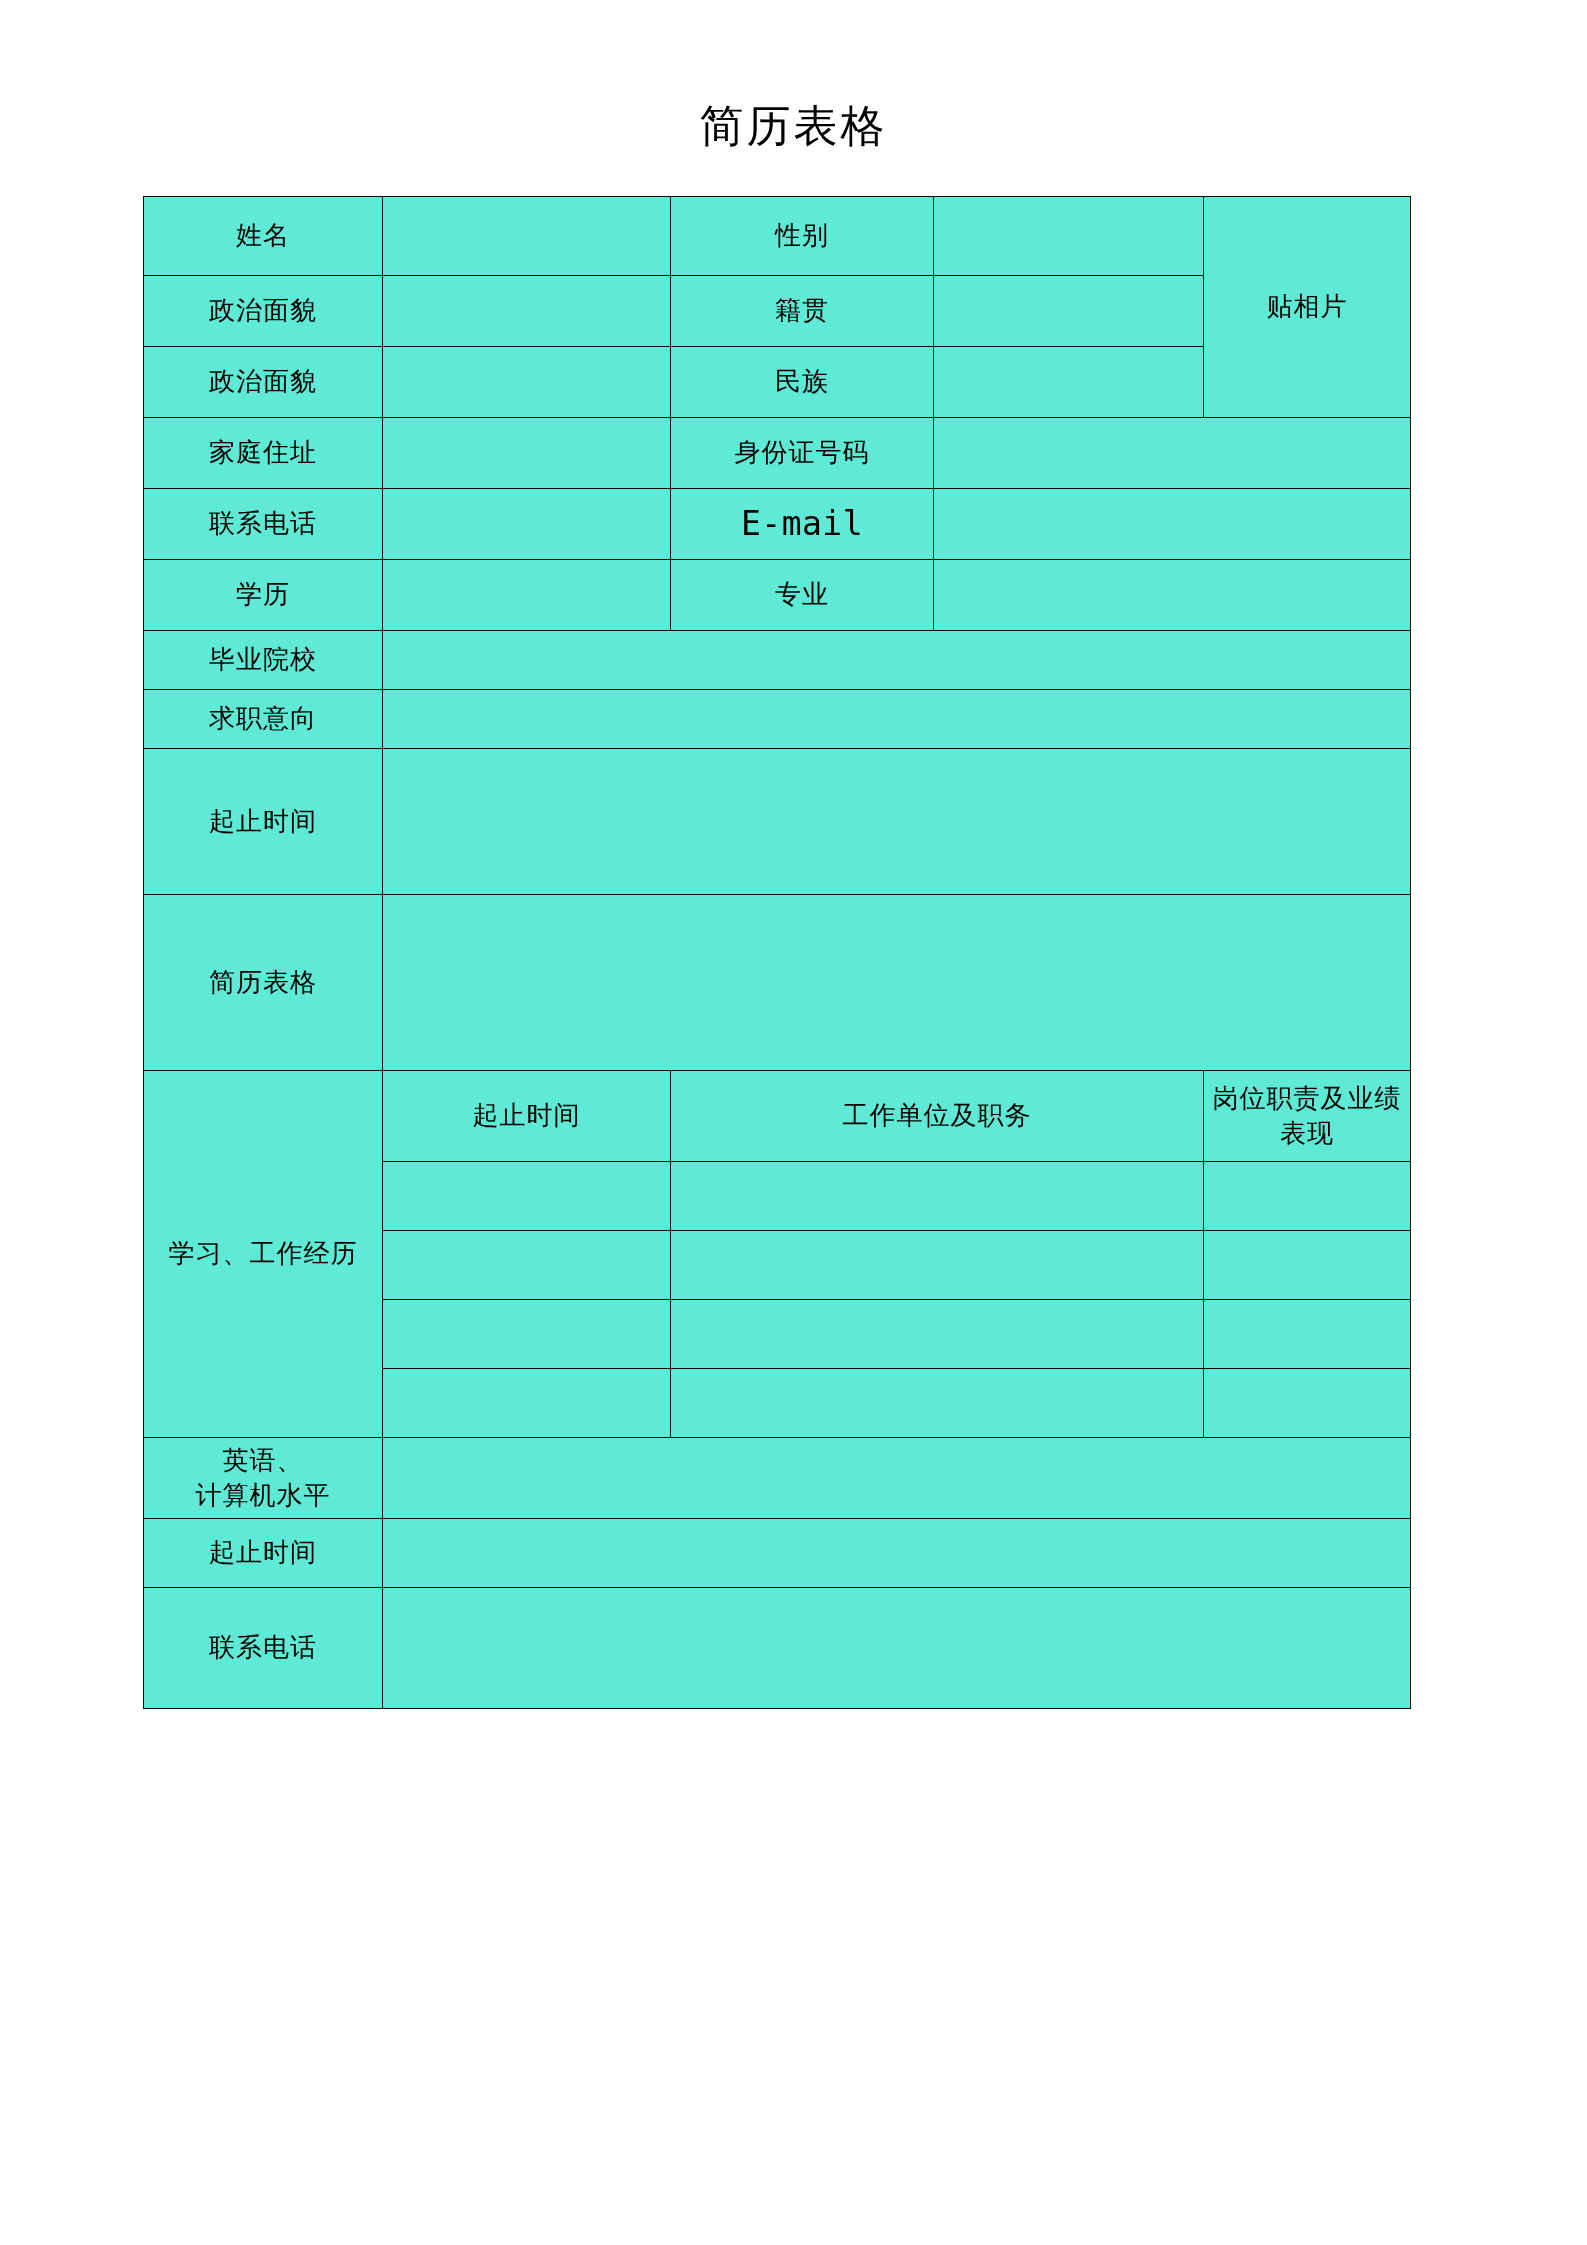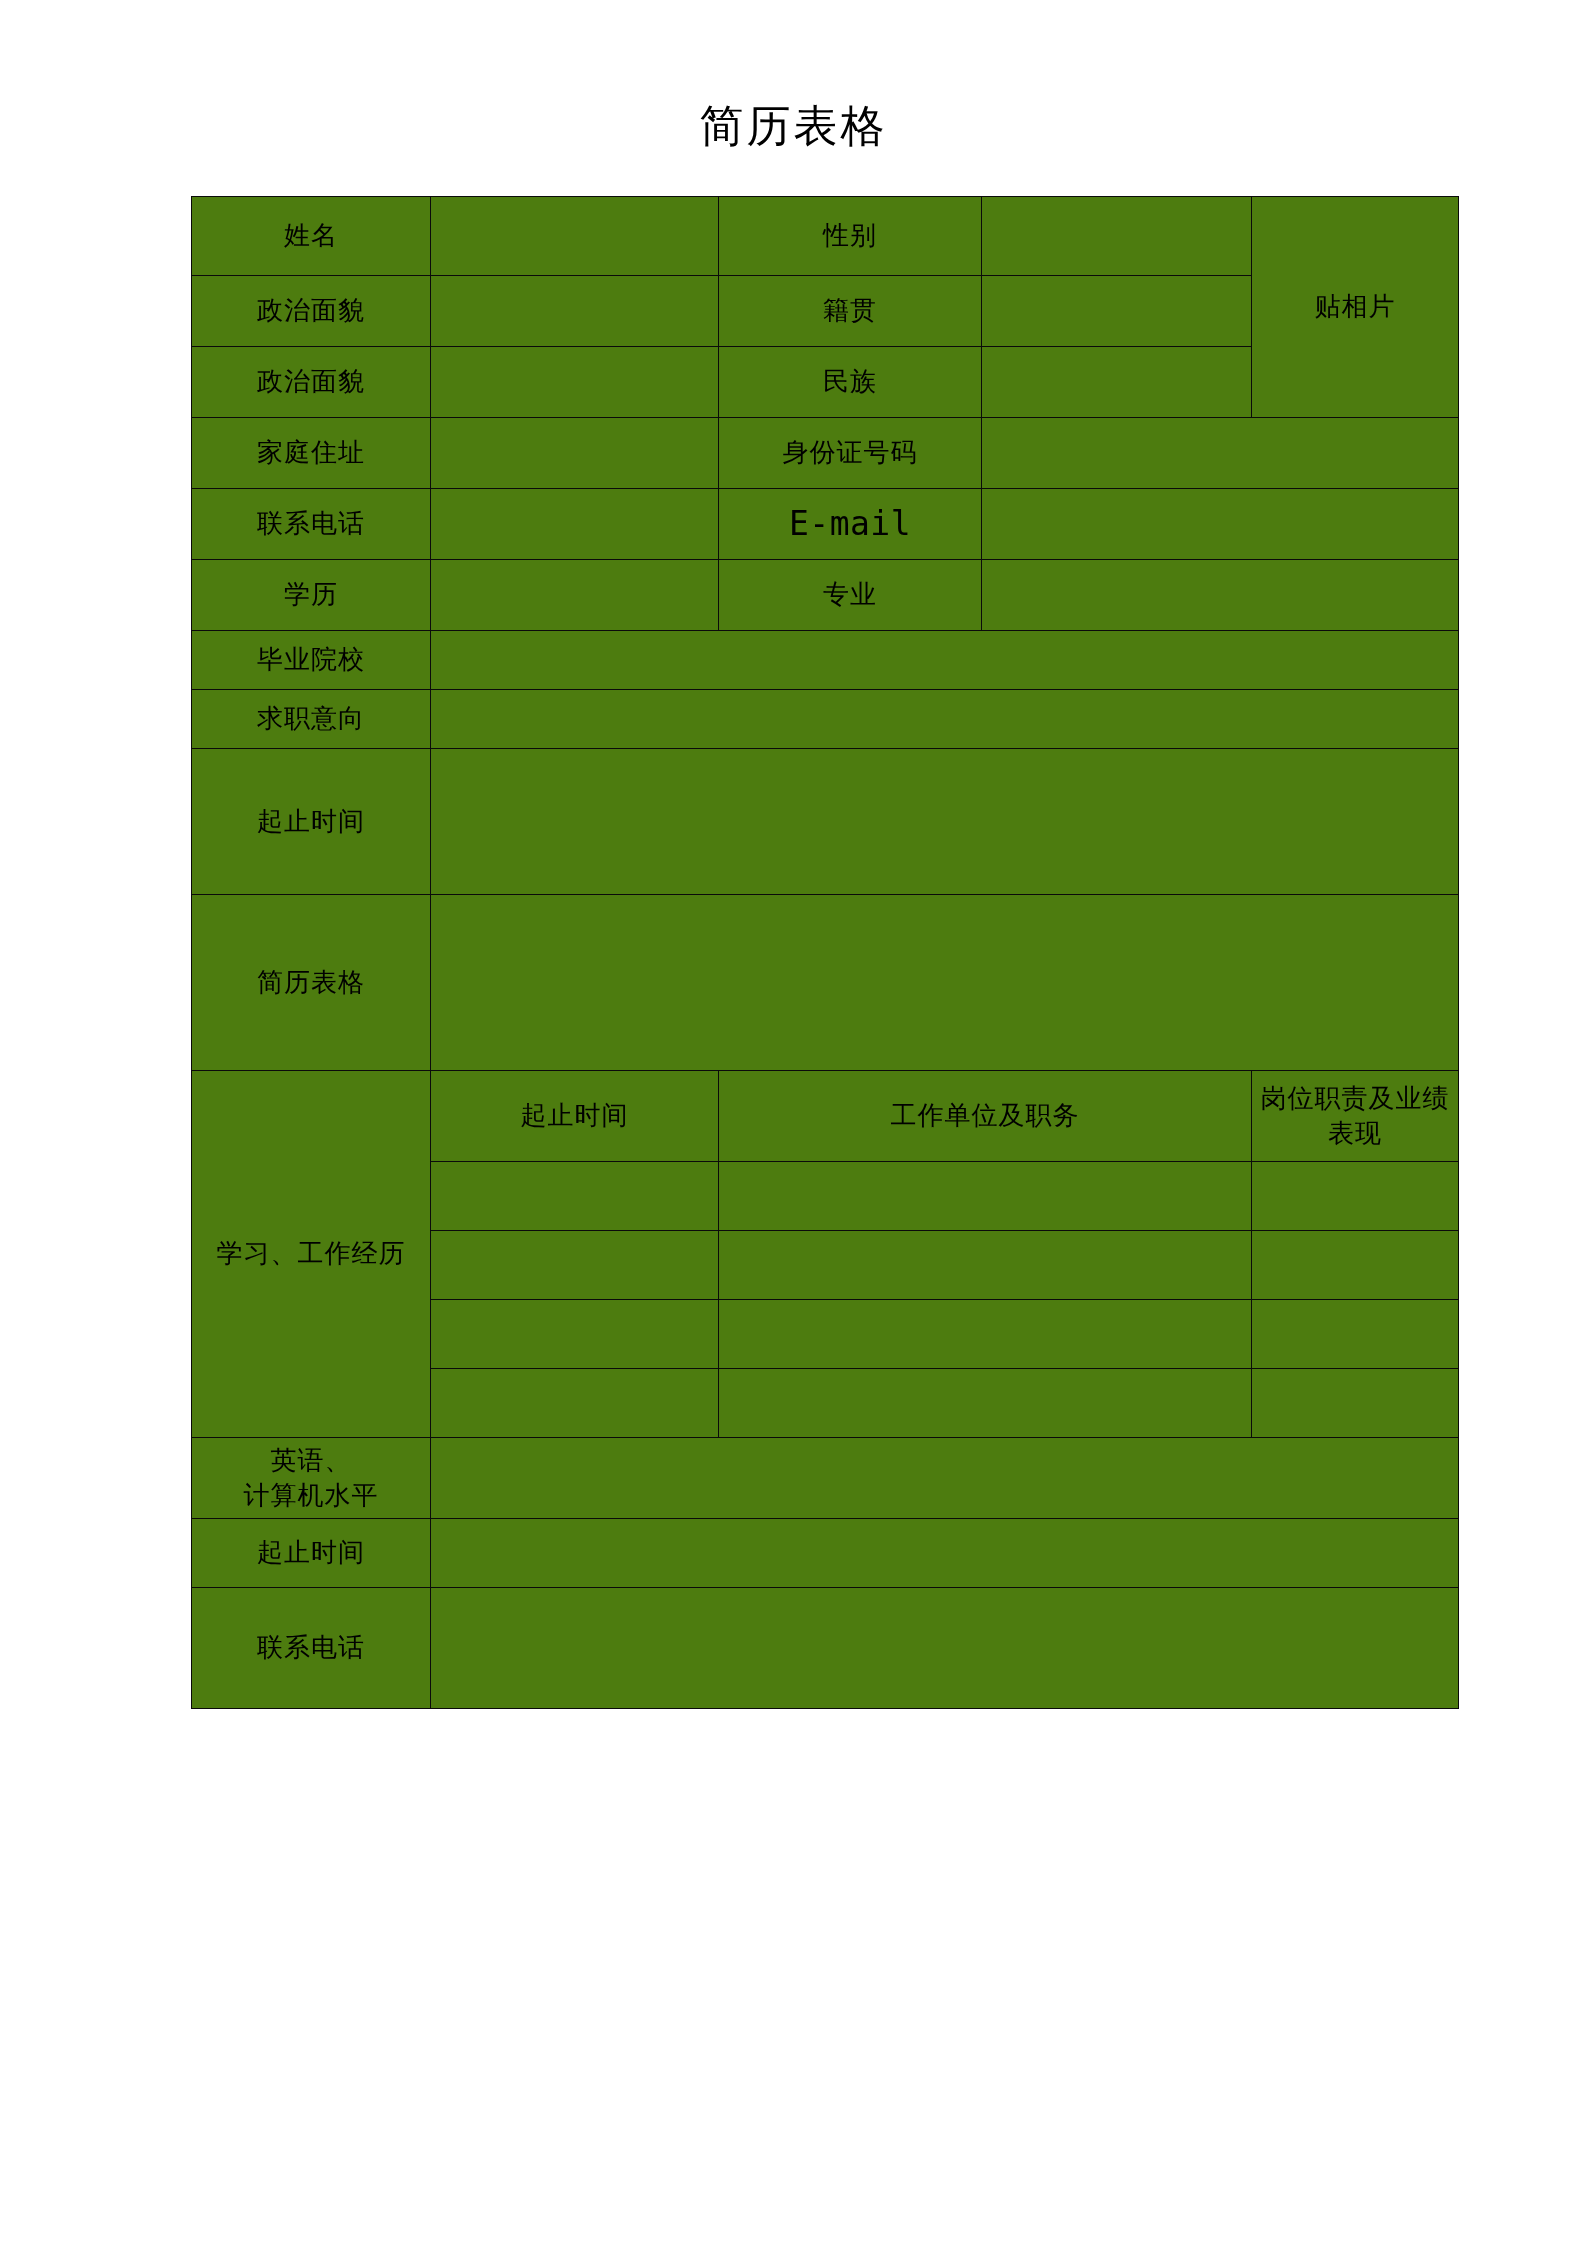--- a/index.html
+++ b/index.html
@@ -34,22 +34,21 @@
     line-height: 1;
     color: #000000;
   }
   .resume-table {
     position: absolute;
     left: 143px;
     top: 196px;
     width: 1267px;
     border-collapse: collapse;
     table-layout: fixed;
-    background: #4d7c0f;
-    margin-left: 48px;
+    background: #5eead4;
   }
   .resume-table td {
     border: 1.6px solid #0a0a0a;
     padding: 0;
     text-align: center;
     vertical-align: middle;
     font-size: 26px;
     font-family: "DejaVu Serif", "Liberation Serif", serif;
     color: #000000;
     letter-spacing: 1px;

